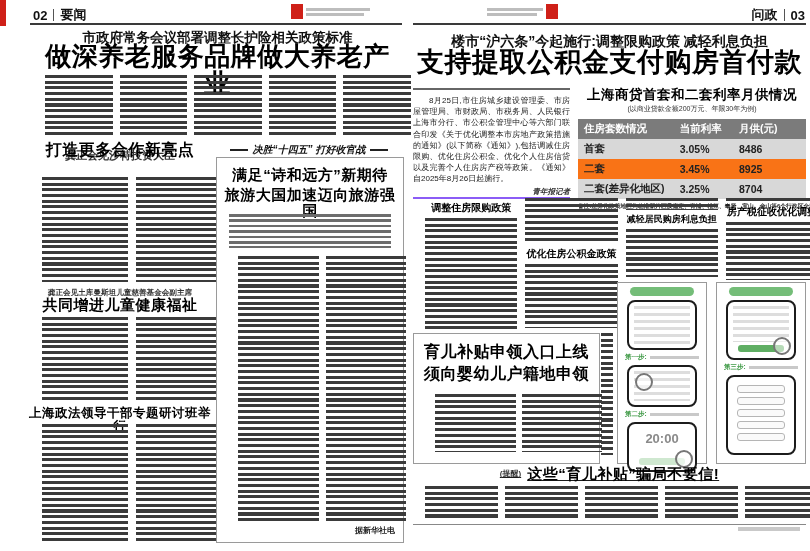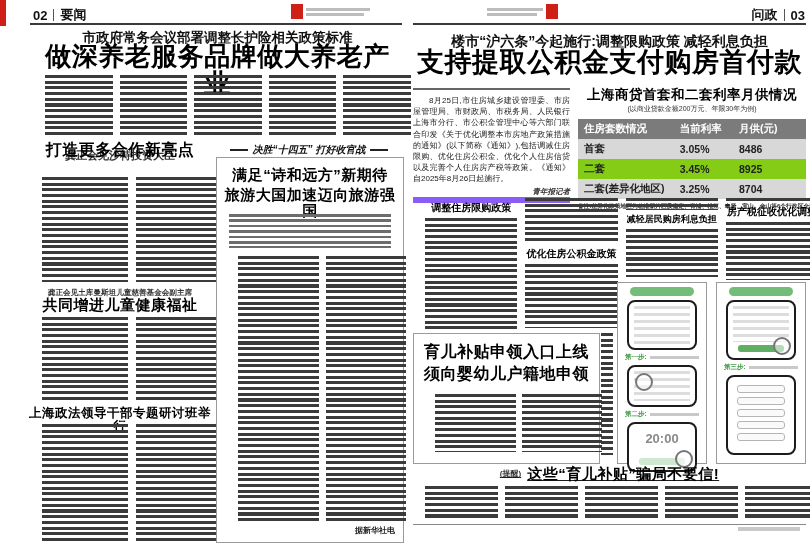--- a/index.html
+++ b/index.html
@@ -21,21 +21,21 @@
   .pagelabel{display:flex;align-items:center;gap:6px;font-weight:700;font-size:13px;color:#111;}
   .vbar{width:1px;height:12px;background:#555;}
   .box{border:1px solid #9a9a9a;background:#fff;}
   .eyebrow{display:flex;align-items:center;justify-content:center;gap:5px;
            font-size:10px;font-weight:700;font-style:italic;color:#111;}
   .eyebrow .dash{width:18px;height:2px;background:#222;}
   table.rate{border-collapse:collapse;width:100%;font-size:10.5px;font-weight:700;}
   table.rate th{background:#7b7b7b;color:#fff;text-align:left;padding:3px 6px;height:14px;font-size:10.5px;}
   table.rate td{padding:3px 6px;height:13px;color:#222;}
   table.rate tr.g td{background:#d8d8d8;}
-  table.rate tr.w td{background:#84cc16;}
+  table.rate tr.w td{background:#f97316;}
   .subhead{font-size:10px;font-weight:900;text-align:center;color:#000;margin:3px 0;}
   .pill{height:9px;width:78%;margin:1px auto 4px;background:#74bd78;border-radius:5px;}
   .phone{position:relative;border:2px solid #1c1c1c;border-radius:8px;background:#fff;margin:3px 6px;overflow:hidden;}
   .phone .scr{position:absolute;left:5px;right:5px;top:4px;bottom:4px;
               background-image:repeating-linear-gradient(to bottom,#ddd 0 3px,transparent 3px 7px);}
   .steprow{display:flex;align-items:center;gap:3px;margin:2px 4px;}
   .steprow .lbl{font-size:6.5px;font-weight:700;color:#3f9a46;white-space:nowrap;}
   .steprow .bar{flex:1;height:3px;background:#c9c9c9;}
   .mag{position:absolute;width:14px;height:14px;border:2px solid #777;border-radius:50%;background:rgba(255,255,255,.55);}
   .greenbtn{position:absolute;left:15%;width:70%;height:7px;background:#5fae63;border-radius:3px;}
@@ -120,21 +120,21 @@
   <div class="abs pagelabel" style="left:733px;top:6px;justify-content:flex-end;width:72px;">
     <span>问政</span>
     <span class="vbar"></span>
     <span>03</span>
   </div>
   <div class="abs hairline" style="left:413px;top:23px;width:393px;height:2px;"></div>
 
   <div class="abs kicker center" style="left:413px;top:33px;width:393px;font-size:14px;">楼市“沪六条”今起施行:调整限购政策 减轻利息负担</div>
   <div class="abs bighead center" style="left:413px;top:48px;width:393px;font-size:27px;">支持提取公积金支付购房首付款</div>
 
-  <div class="abs" style="left:413px;top:88px;width:157px;height:102px;border-top:2px solid #666;border-bottom:6px solid #8b5cf6;padding-top:5px;">
+  <div class="abs" style="left:413px;top:88px;width:157px;height:102px;border-top:2px solid #666;border-bottom:2px solid #8b5cf6;padding-top:5px;">
     <div style="font-size:8px;line-height:1.4;text-align:justify;text-indent:2em;color:#1a1a1a;">8月25日,市住房城乡建设管理委、市房屋管理局、市财政局、市税务局、人民银行上海市分行、市公积金管理中心等六部门联合印发《关于优化调整本市房地产政策措施的通知》(以下简称《通知》),包括调减住房限购、优化住房公积金、优化个人住房信贷以及完善个人住房房产税等政策。《通知》自2025年8月26日起施行。</div>
     <div style="font-size:7.5px;font-weight:700;font-style:italic;text-align:right;margin-top:2px;color:#333;">青年报记者</div>
   </div>
 
   <div class="abs" style="left:578px;top:88px;width:228px;">
     <div class="bighead center" style="font-size:13.5px;">上海商贷首套和二套利率月供情况</div>
     <div class="center" style="font-size:7px;color:#333;margin:2px 0 5px;">(以商业贷款金额200万元、年限30年为例)</div>
     <table class="rate">
       <tbody>
           <tr>

